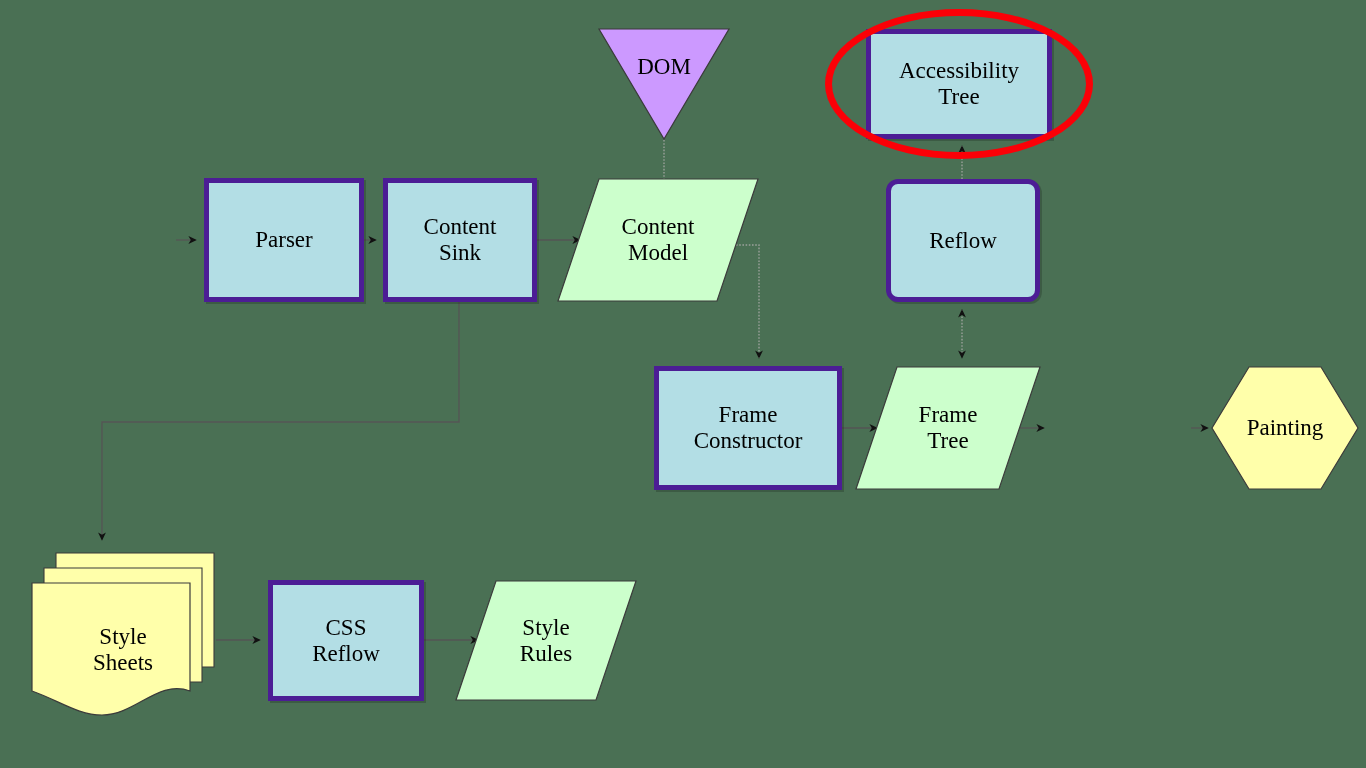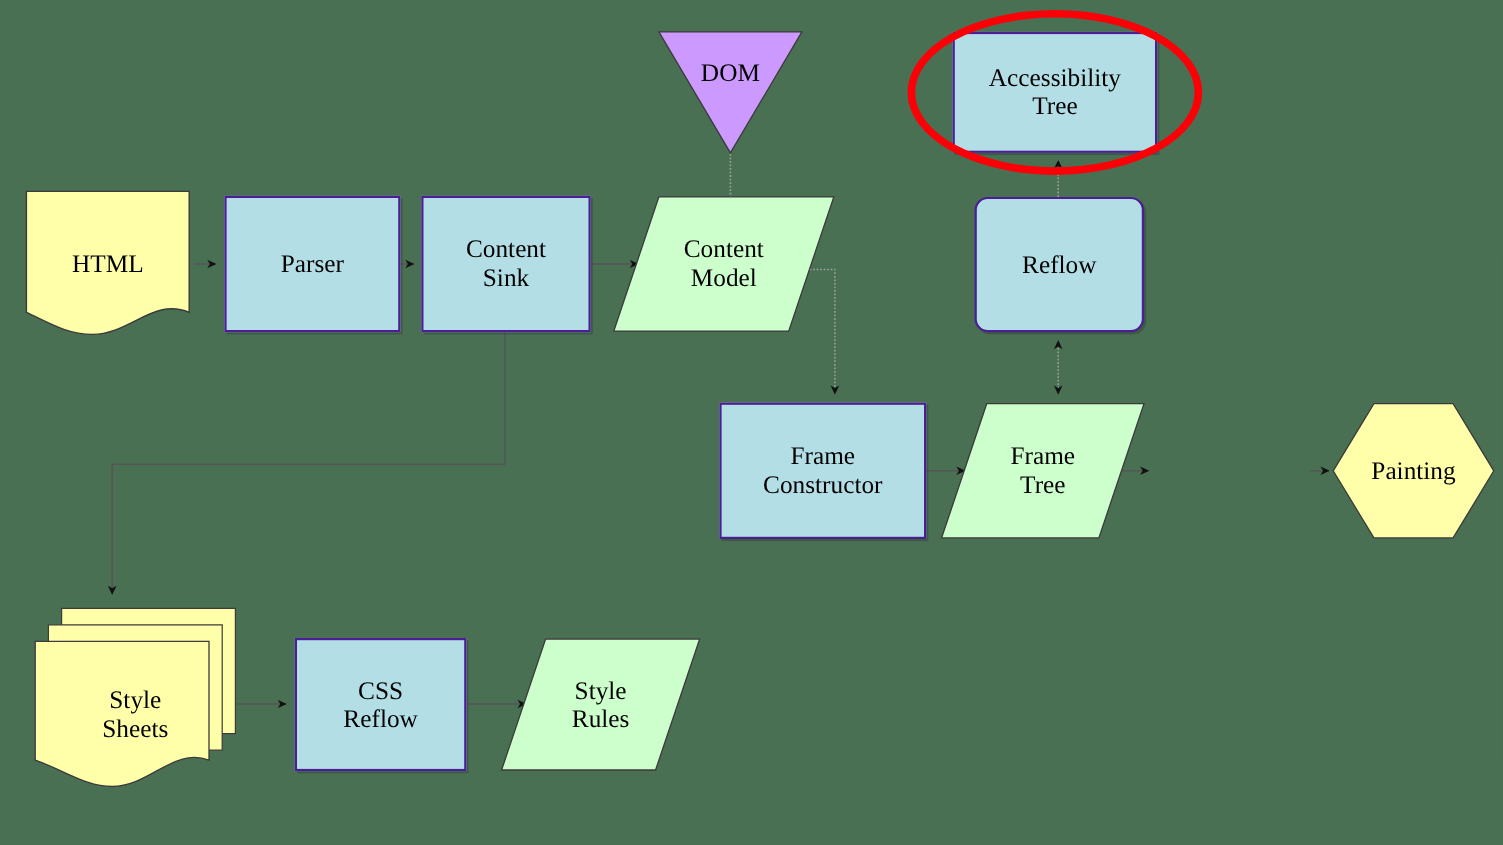--- a/index.html
+++ b/index.html
@@ -28,21 +28,21 @@
     display: flex;
     align-items: center;
     justify-content: center;
     text-align: center;
     color: #000000;
     line-height: 1.12;
     font-size: 23px;
     white-space: pre-line;
   }
   .rect {
-    border: 2px solid #4c1d95;
+    border: 5px solid #4c1d95;
     background: #b3dee5;
     box-shadow: 2px 2px 0 rgba(0,0,0,0.18);
   }
   .lbl {
     position: relative;
     z-index: 3;
     pointer-events: none;
   }
   .shapewrap {
     position: absolute;
@@ -140,26 +140,20 @@
 
     <g>
       <line x1="962" y1="310" x2="962" y2="358" stroke="#9aa09a" stroke-width="1.4" stroke-dasharray="1.6 1.6" marker-start="url(#arrowSolidRev)" marker-end="url(#arrowSolid)"></line>
     </g>
 
     <g>
       <line x1="962" y1="179" x2="962" y2="146" stroke="#9aa09a" stroke-width="1.4" stroke-dasharray="1.6 1.6" marker-end="url(#arrowSolid)"></line>
     </g>
   </svg>
 
-  <div class="shapewrap" style="left:22px;top:172px;width:152px;height:136px;">
-    <svg viewBox="0 0 152 136" preserveAspectRatio="none">
-      <path d="M2,2 L150,2 L150,112 C118,98 96,132 62,132 C38,132 20,120 2,112 Z" fill="#ffffaa" stroke="#3b3b3b" stroke-width="1.3"></path>
-    </svg>
-    <div class="lbl" style="padding-bottom:14px;">HTML</div>
-  </div>
 
   <div class="node rect" style="left:204px;top:178px;width:160px;height:124px;">
     <span class="lbl">Parser</span>
   </div>
 
   <div class="node rect" style="left:383px;top:178px;width:154px;height:124px;">
     <span class="lbl">Content
 Sink</span>
   </div>
 

